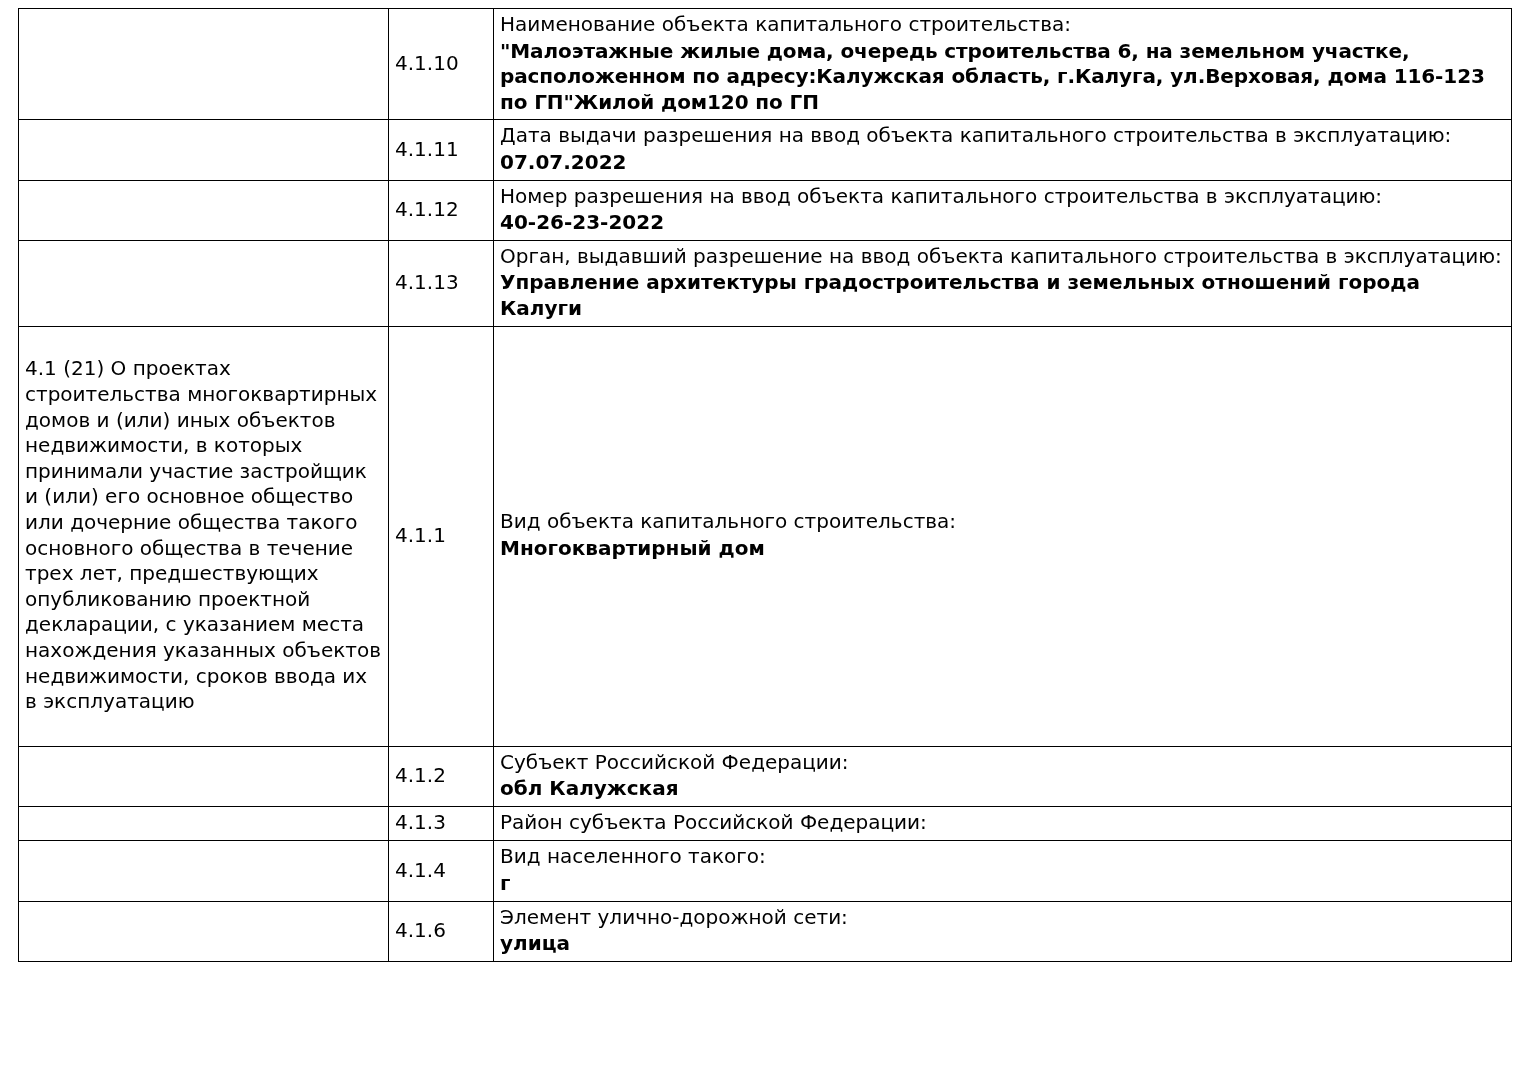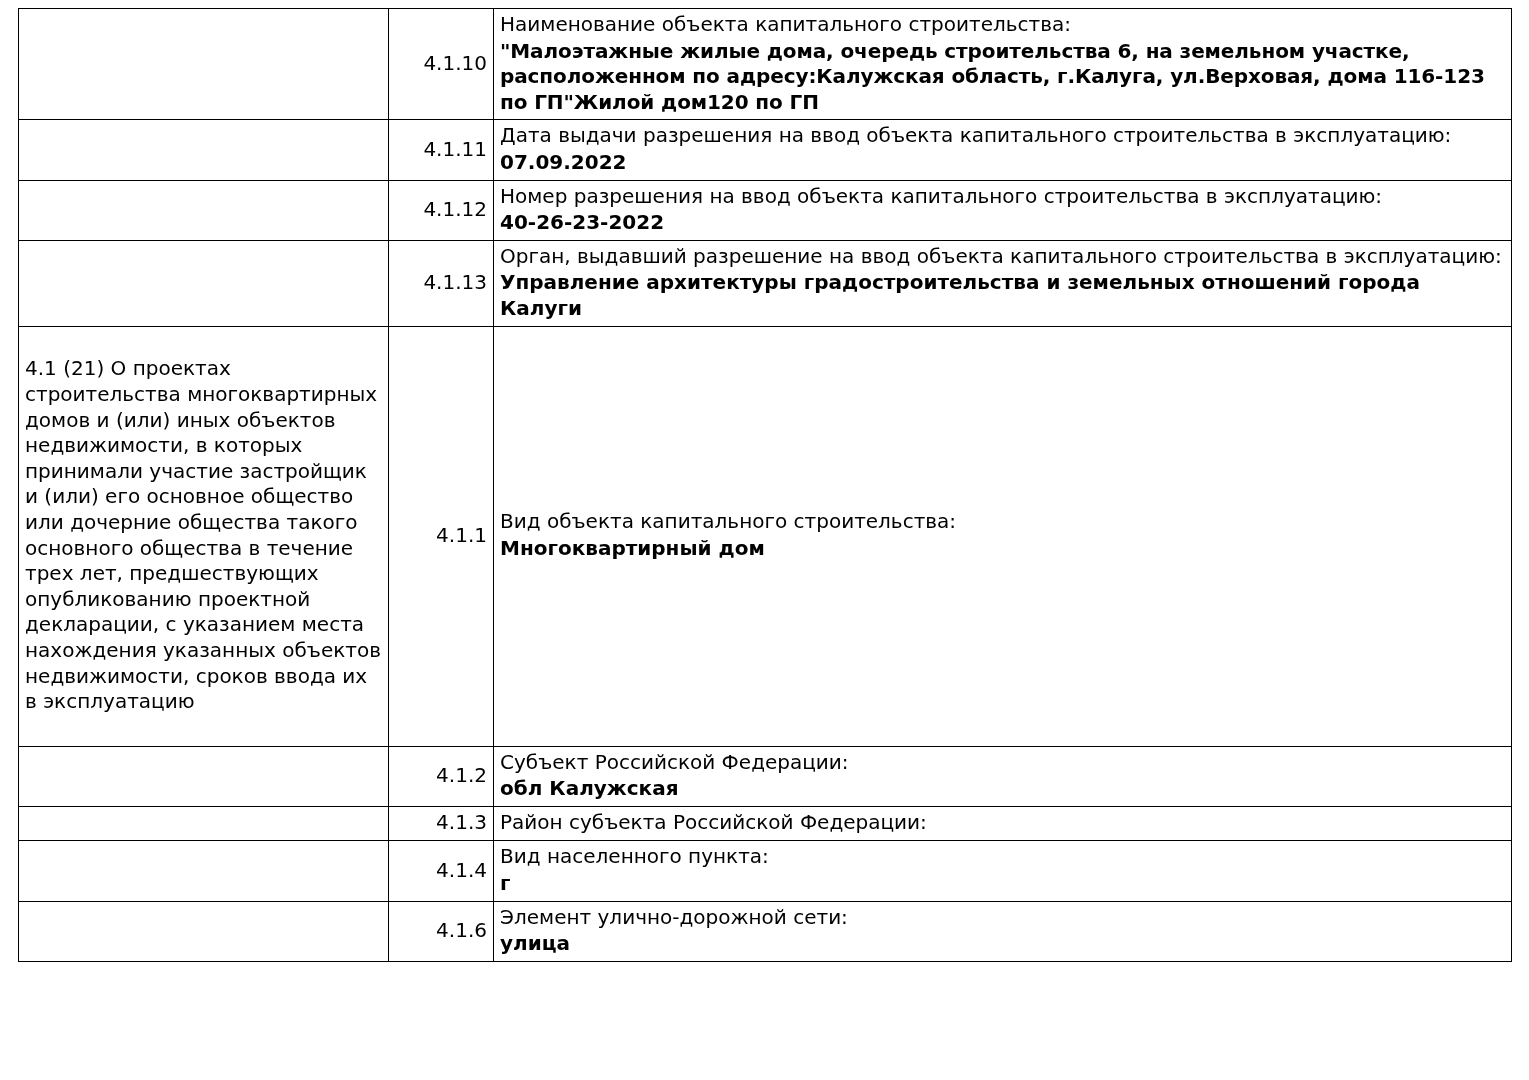--- a/index.html
+++ b/index.html
@@ -32,21 +32,20 @@
     border: 1.6px solid #000000;
     vertical-align: middle;
     padding: 3px 6px 4px 6px;
     font-size: 20px;
     line-height: 1.28;
   }
   td.code {
     vertical-align: middle;
     font-size: 18.5px;
     padding-left: 9px;
-    text-align: right;
   }
   td.section {
     vertical-align: top;
     padding-top: 7px;
     font-size: 18.5px;
     line-height: 1.30;
     margin-left: 12px;
   }
   td.value {
     vertical-align: top;
@@ -92,21 +91,21 @@
           <span class="lbl">Наименование объекта капитального строительства:</span>
           <span class="val wide">"Малоэтажные жилые дома, очередь строительства 6, на земельном участке, расположенном по адресу:Калужская область, г.Калуга, ул.Верховая, дома 116-123 по ГП"Жилой дом120 по ГП</span>
         </td>
       </tr>
 
       <tr>
         <td class="empty"></td>
         <td class="code">4.1.11</td>
         <td class="value">
           <span class="lbl">Дата выдачи разрешения на ввод объекта капитального строительства в эксплуатацию:</span>
-          <span class="val">07.09.2022</span>
+          <span class="val">07.07.2022</span>
         </td>
       </tr>
 
       <tr>
         <td class="empty"></td>
         <td class="code">4.1.12</td>
         <td class="value">
           <span class="lbl">Номер разрешения на ввод объекта капитального строительства в эксплуатацию:</span>
           <span class="val">40-26-23-2022</span>
         </td>
@@ -145,21 +144,21 @@
         <td class="value">
           <span class="lbl">Район субъекта Российской Федерации:</span>
           <span class="val"></span>
         </td>
       </tr>
 
       <tr>
         <td class="empty"></td>
         <td class="code">4.1.4</td>
         <td class="value">
-          <span class="lbl">Вид населенного пункта:</span>
+          <span class="lbl">Вид населенного такого:</span>
           <span class="val">г</span>
         </td>
       </tr>
 
 
       <tr>
         <td class="empty"></td>
         <td class="code">4.1.6</td>
         <td class="value">
           <span class="lbl">Элемент улично-дорожной сети:</span>

